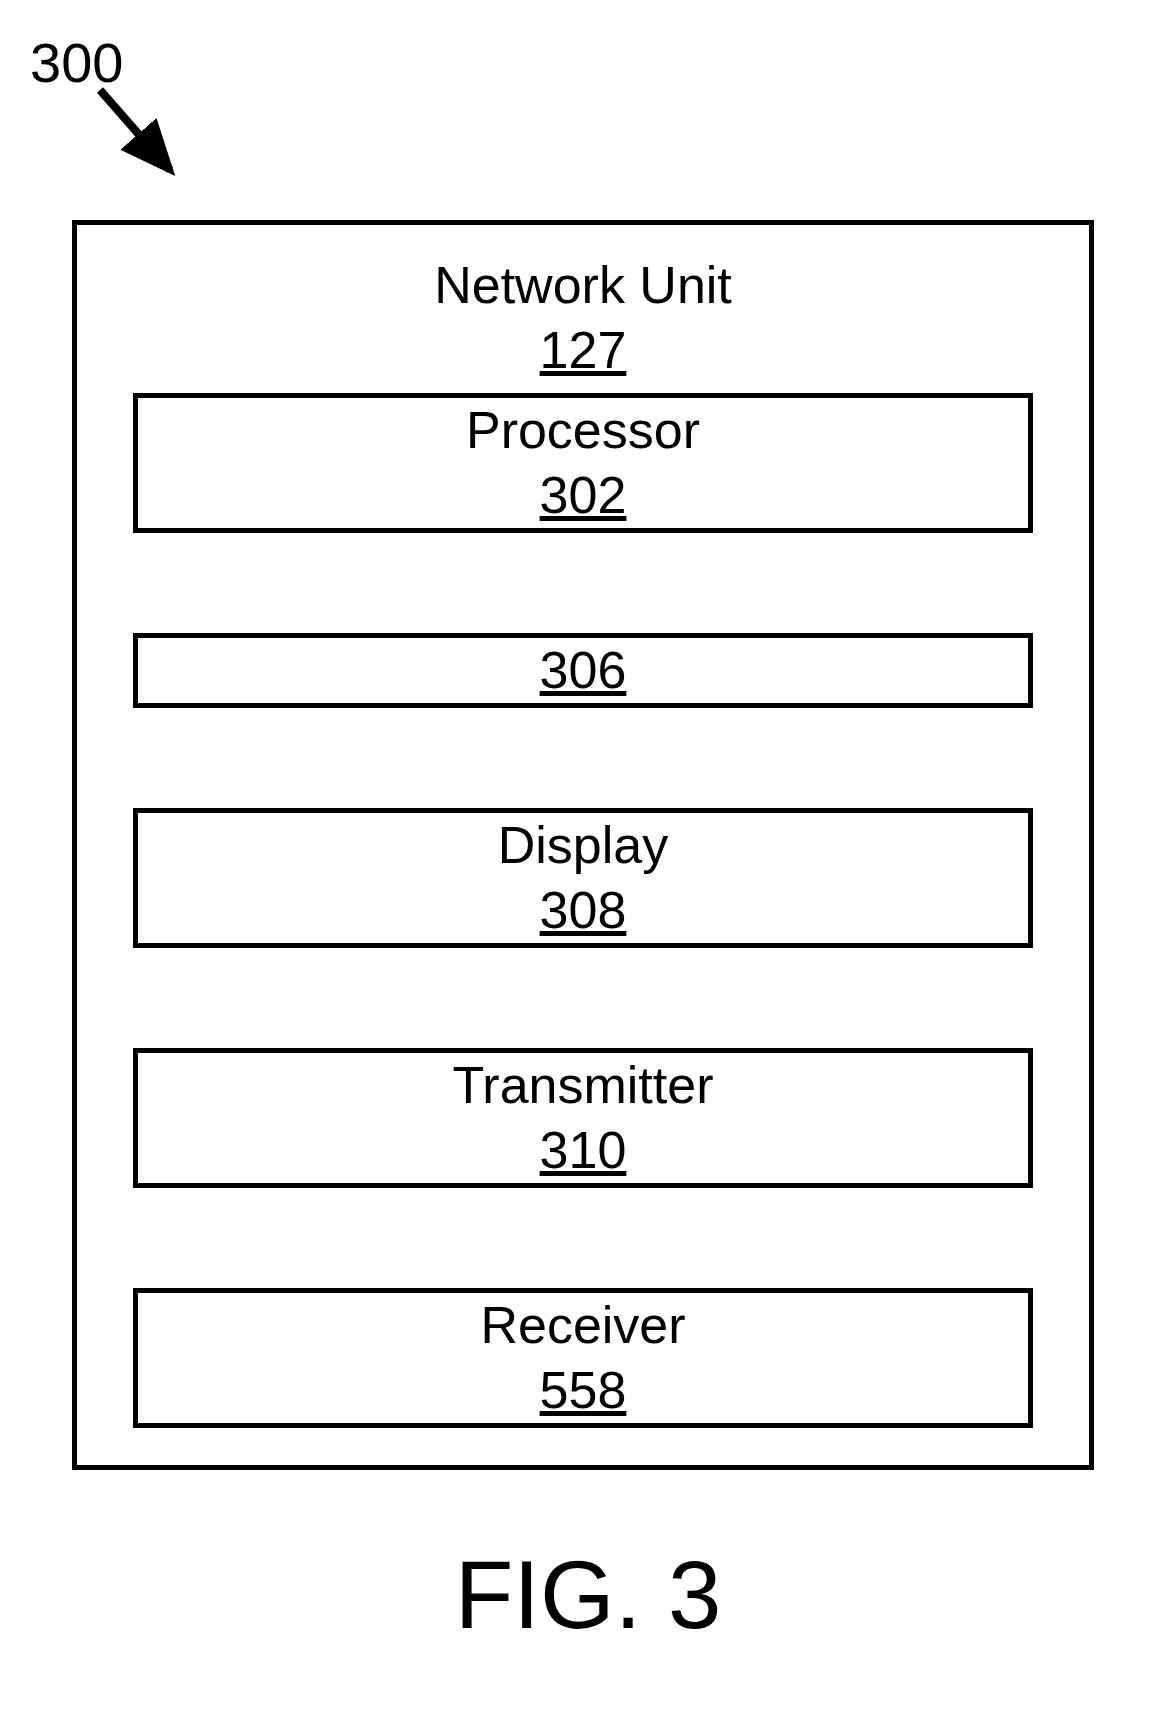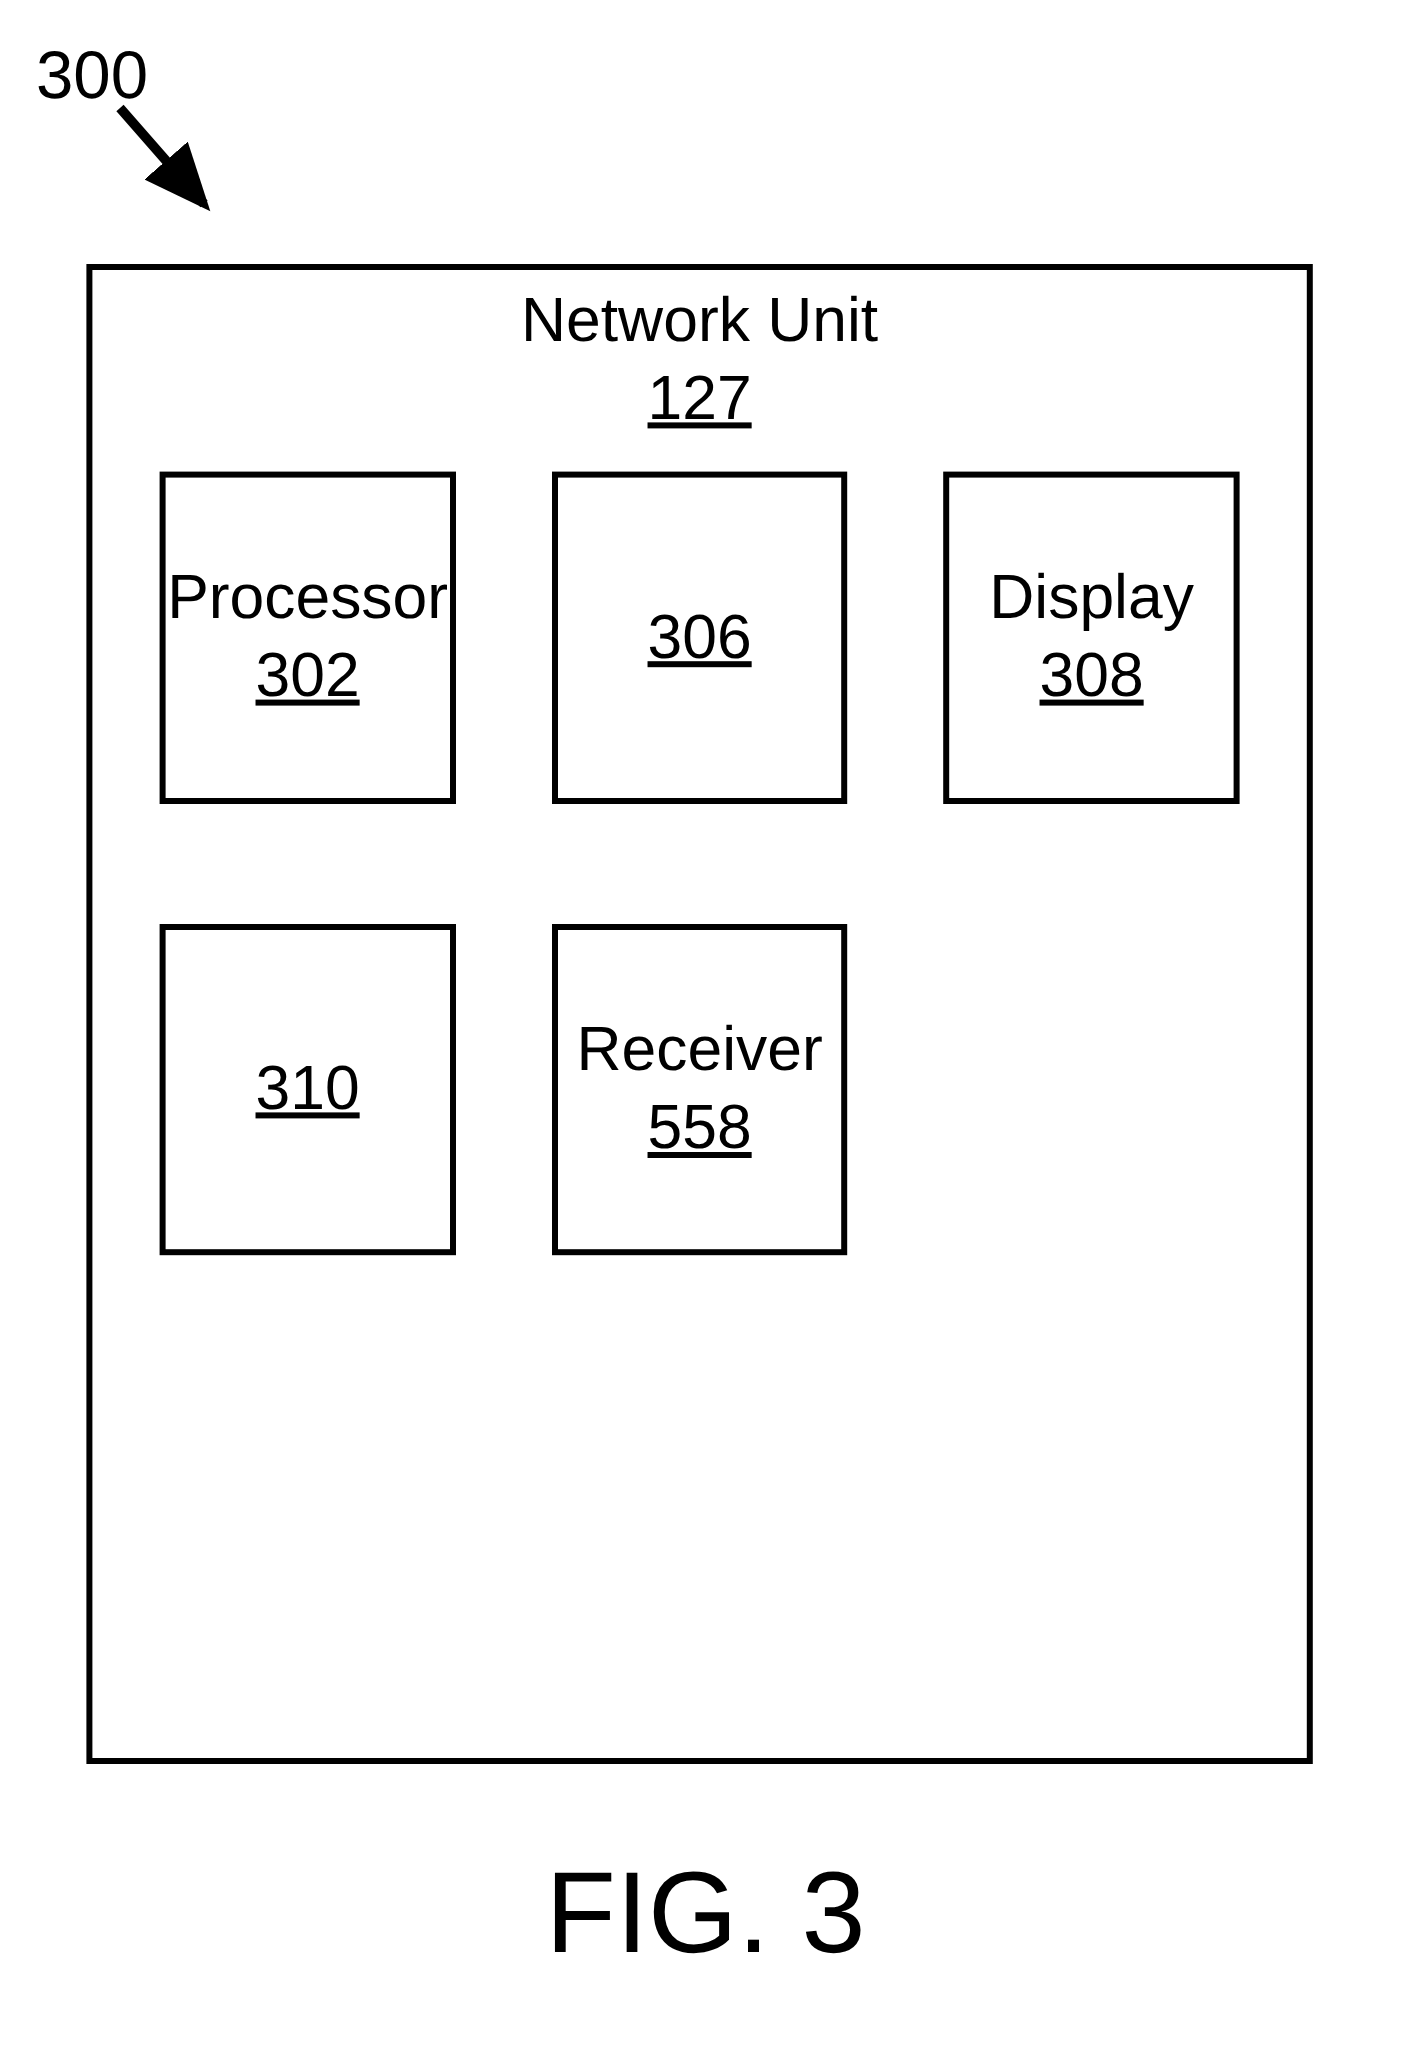--- a/index.html
+++ b/index.html
@@ -33,35 +33,35 @@
     position: absolute;
     top: 220px;
     left: 72px;
     width: 1022px;
     height: 1250px;
     border: 5px solid #000;
     box-sizing: border-box;
   }
   .outer-title {
     text-align: center;
-    margin-top: 10px;
+    margin-top: 28px;
     font-size: 52px;
     line-height: 1.25;
   }
   .ref-num {
     text-decoration: underline;
   }
   .grid {
     position: absolute;
     top: 168px;
     left: 56px;
     right: 56px;
     bottom: 42px;
     display: grid;
-    grid-template-columns: 1fr 1fr 1fr;
+    grid-template-columns: 1fr;
     grid-template-rows: repeat(3, 1fr);
     column-gap: 80px;
     row-gap: 100px;
   }
   .block {
     border: 5px solid #000;
     box-sizing: border-box;
     display: flex;
     flex-direction: column;
     align-items: center;
@@ -107,20 +107,21 @@
         <span class="ref-num">302</span>
       </div>
       <div class="block">
         <span class="ref-num">306</span>
       </div>
       <div class="block">
         <span>Display</span>
         <span class="ref-num">308</span>
       </div>
       <div class="block">
+        <span>Transmitter</span>
         <span class="ref-num">310</span>
       </div>
       <div class="block">
         <span>Receiver</span>
         <span class="ref-num">558</span>
       </div>
     </div>
   </div>
 
   <div class="fig-caption">FIG. 3</div>

